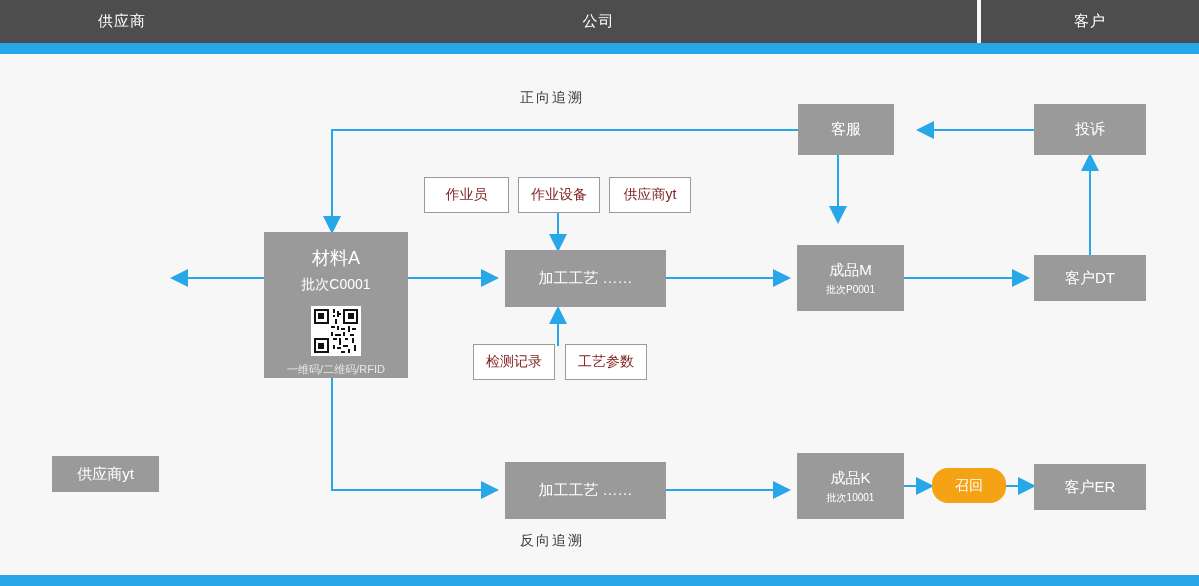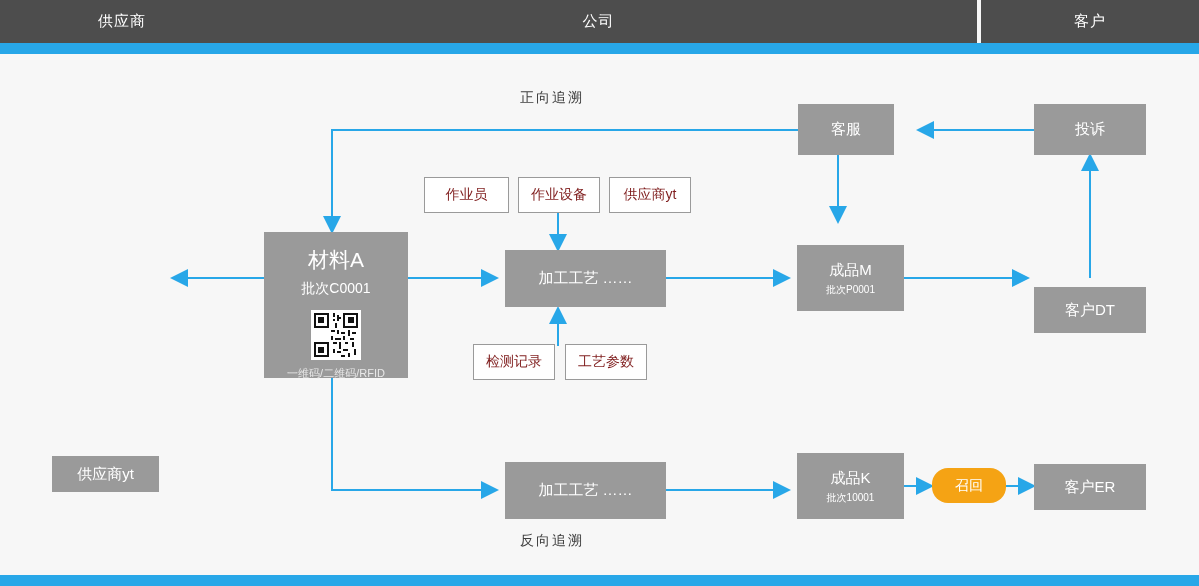--- a/index.html
+++ b/index.html
@@ -53,21 +53,21 @@
     color:#7f1d1d; font-size:14px;
     display:flex; align-items:center; justify-content:center;
   }
 
   
   .matcard {
     position:absolute; background:#9a9a9a; color:#ffffff;
     display:flex; flex-direction:column; align-items:center;
     padding-top:14px; box-sizing:border-box;
   }
-  .matcard .t1 { font-size:21px; }
+  .matcard .t1 { font-size:18px; }
   .matcard .t2 { font-size:14px; margin-top:6px; }
   .matcard .codes { font-size:11px; color:#e8e8e8; margin-top:6px; }
   .qr { width:44px; height:44px; margin-top:12px; background:#ffffff; padding:3px; box-sizing:content-box; }
 
   
   .dirlabel {
     position:absolute; color:#404040; font-size:14px; letter-spacing:2px;
     white-space:nowrap;
   }
 
@@ -223,21 +223,21 @@
 
     <div class="node" style="left:505px; top:196px; width:161px; height:57px;">
       <span>加工工艺  ……</span>
     </div>
 
     <div class="node" style="left:797px; top:191px; width:107px; height:66px;">
       <span>成品M</span>
       <span class="sub">批次P0001</span>
     </div>
 
-    <div class="node" style="left:1034px; top:201px; width:112px; height:46px;margin-top:32px;">
+    <div class="node" style="left:1034px; top:201px; width:112px; height:46px;">
       <span>客户DT</span>
     </div>
 
     <div class="node" style="left:52px; top:402px; width:107px; height:36px;">
       <span>供应商yt</span>
     </div>
 
     <div class="node" style="left:505px; top:408px; width:161px; height:57px;">
       <span>加工工艺  ……</span>
     </div>

